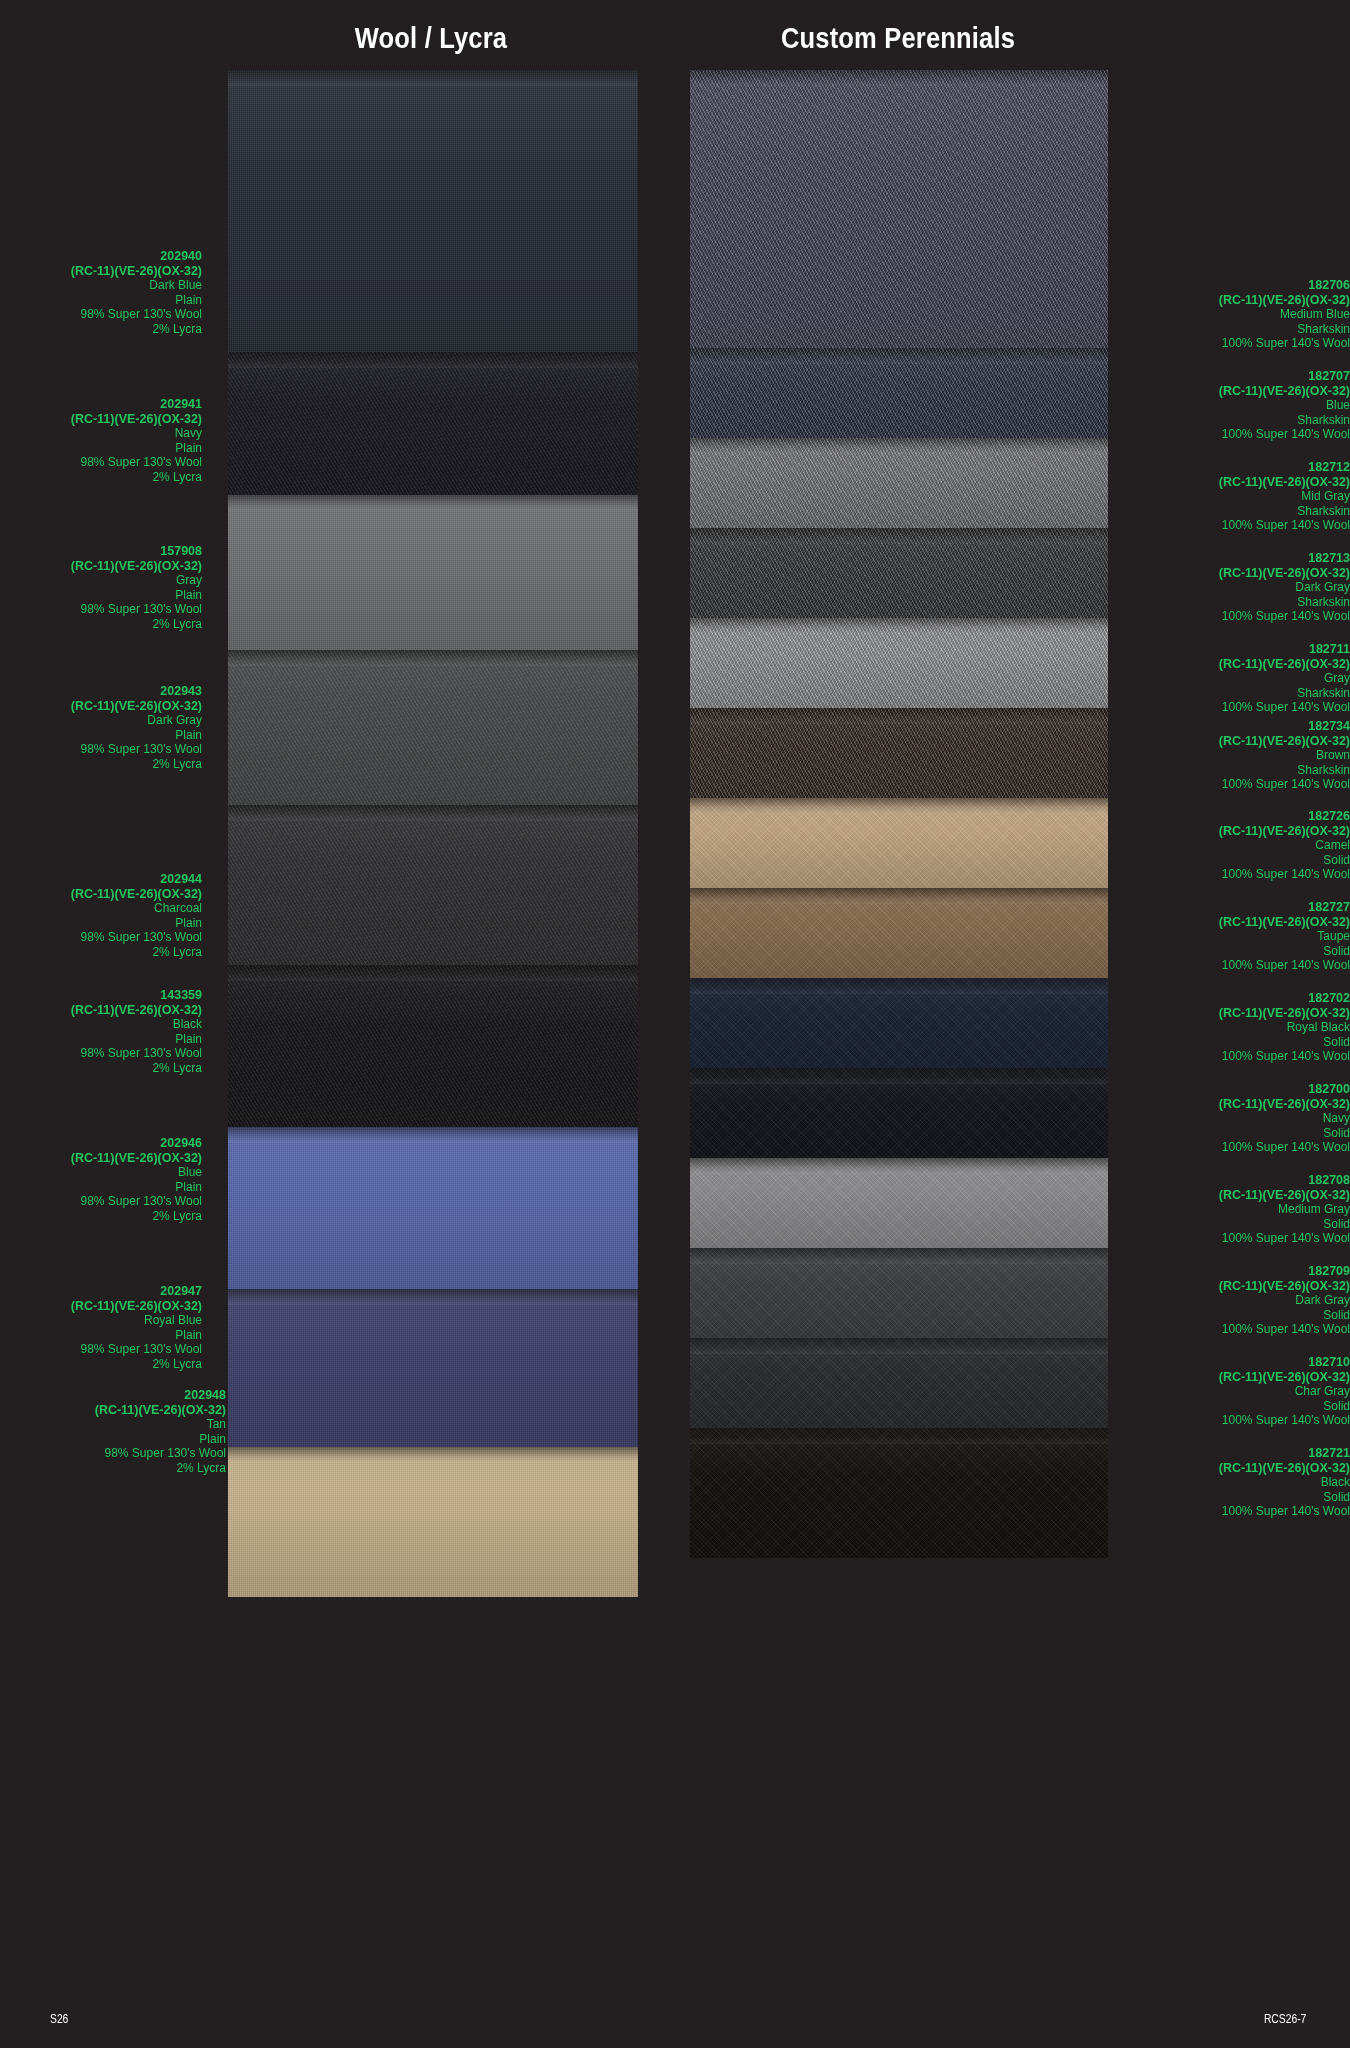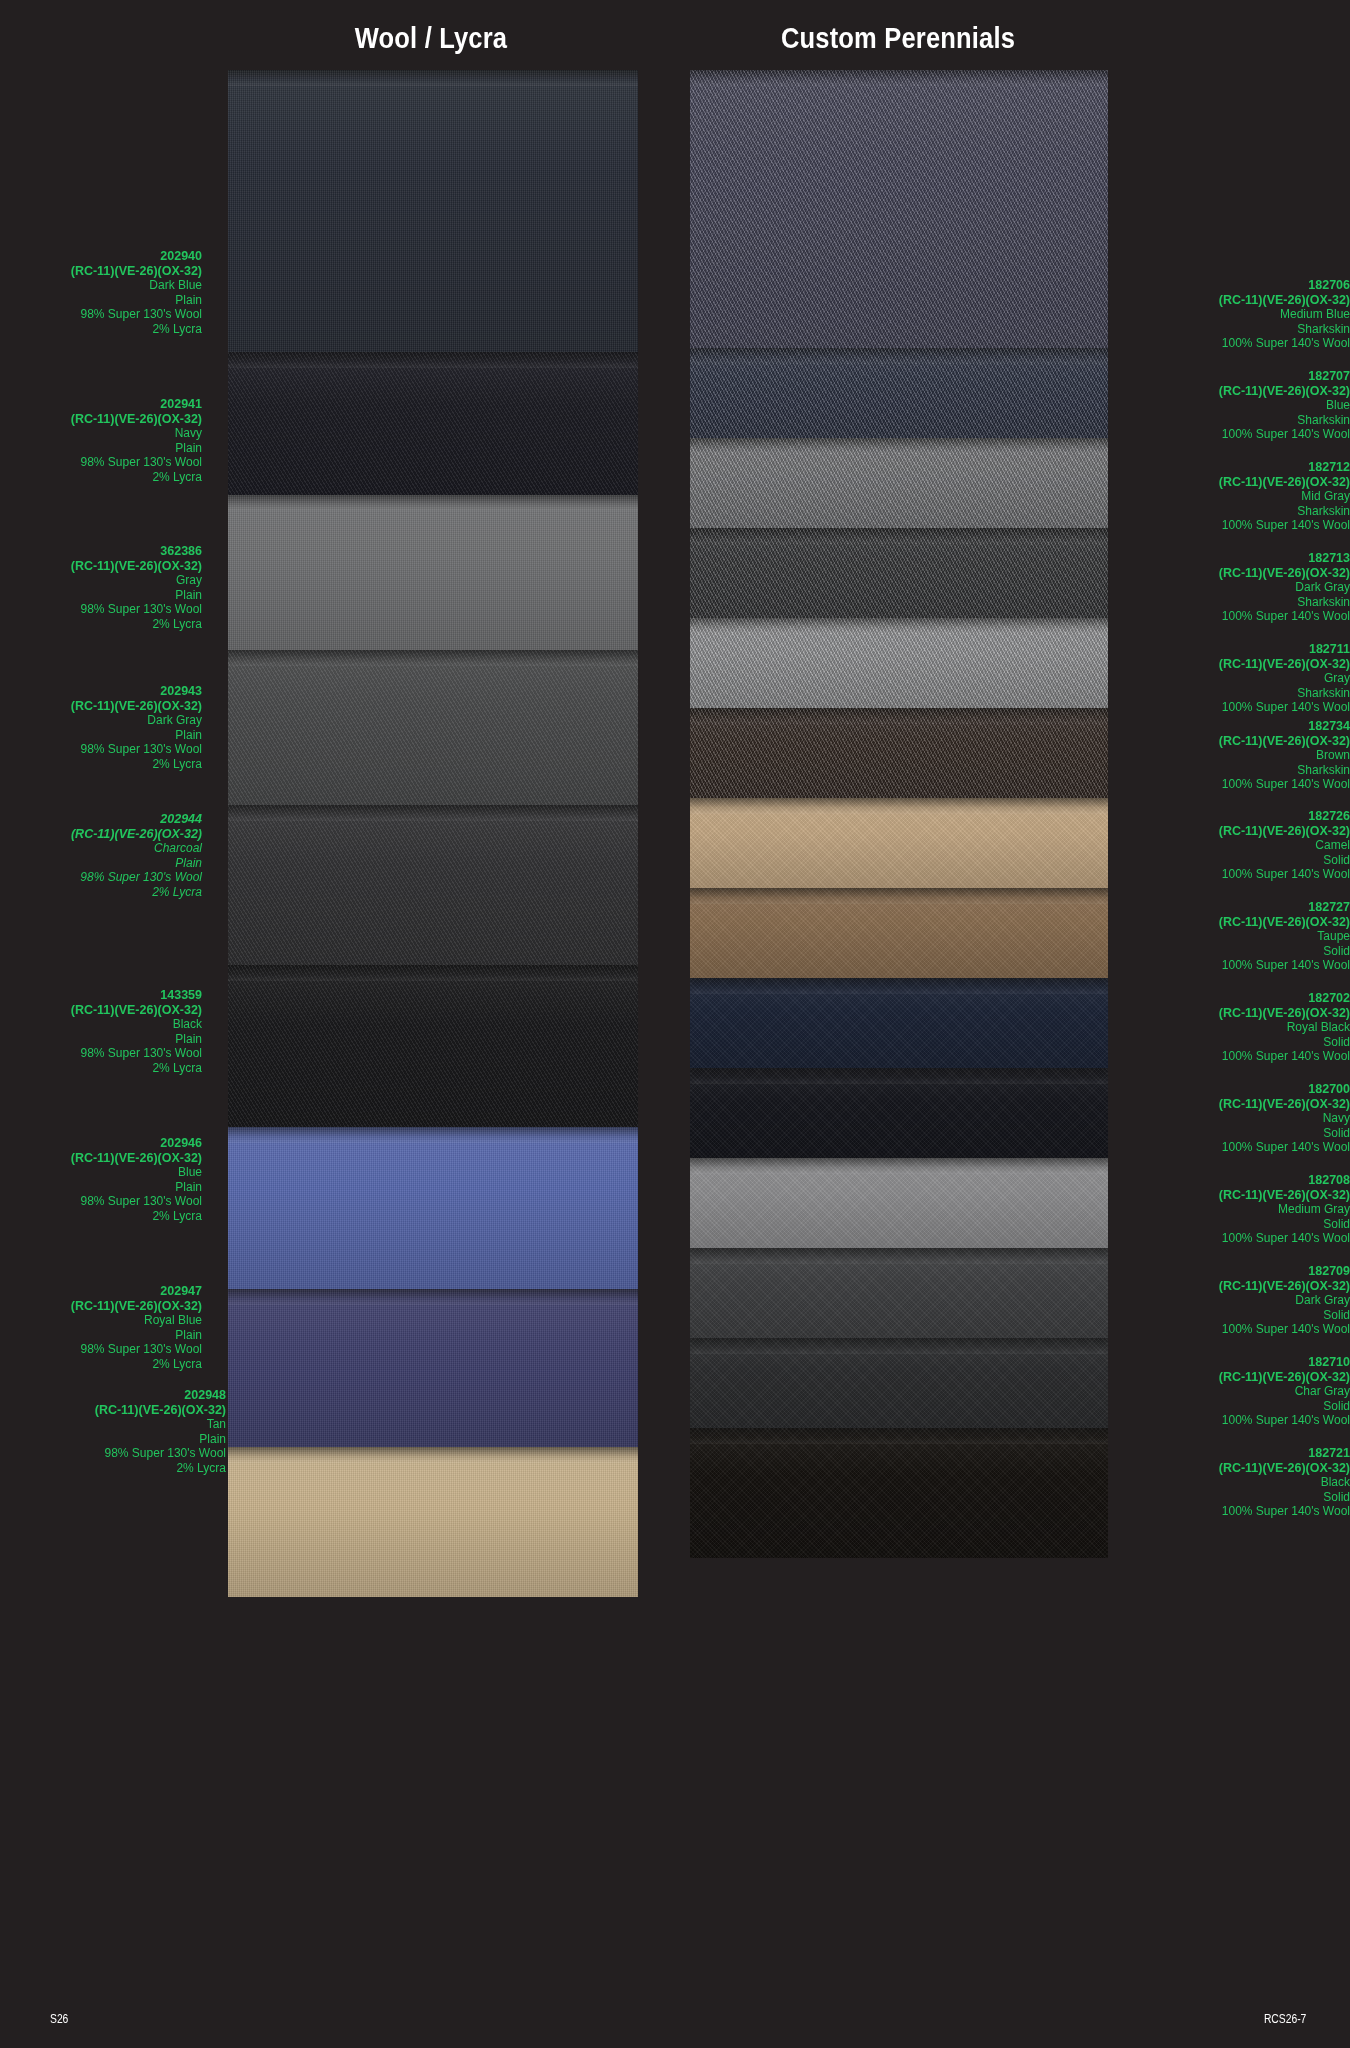--- a/index.html
+++ b/index.html
@@ -215,36 +215,36 @@
       </div>
       <div class="label" style="top: 397px;">
         <span class="code">202941</span>
         <span class="certs">(RC-11)(VE-26)(OX-32)</span>
         <span class="ln">Navy</span>
         <span class="ln">Plain</span>
         <span class="ln">98% Super 130's Wool</span>
         <span class="ln">2% Lycra</span>
       </div>
       <div class="label" style="top: 544px;">
-        <span class="code">362386</span>
+        <span class="code">157908</span>
         <span class="certs">(RC-11)(VE-26)(OX-32)</span>
         <span class="ln">Gray</span>
         <span class="ln">Plain</span>
         <span class="ln">98% Super 130's Wool</span>
         <span class="ln">2% Lycra</span>
       </div>
       <div class="label" style="top: 684px;">
         <span class="code">202943</span>
         <span class="certs">(RC-11)(VE-26)(OX-32)</span>
         <span class="ln">Dark Gray</span>
         <span class="ln">Plain</span>
         <span class="ln">98% Super 130's Wool</span>
         <span class="ln">2% Lycra</span>
       </div>
-      <div class="label" style="top: 812px; font-style: italic;">
+      <div class="label" style="top: 872px;">
         <span class="code">202944</span>
         <span class="certs">(RC-11)(VE-26)(OX-32)</span>
         <span class="ln">Charcoal</span>
         <span class="ln">Plain</span>
         <span class="ln">98% Super 130's Wool</span>
         <span class="ln">2% Lycra</span>
       </div>
       <div class="label" style="top: 988px;">
         <span class="code">143359</span>
         <span class="certs">(RC-11)(VE-26)(OX-32)</span>

